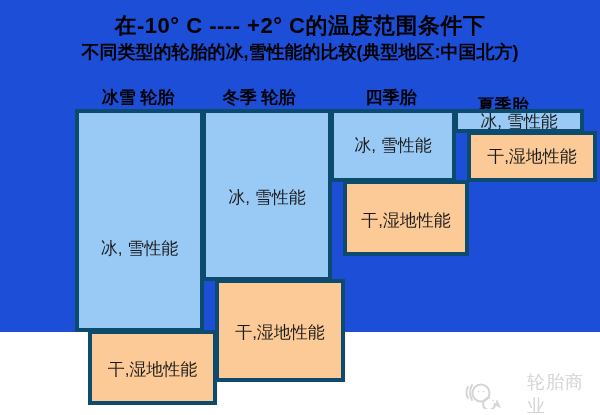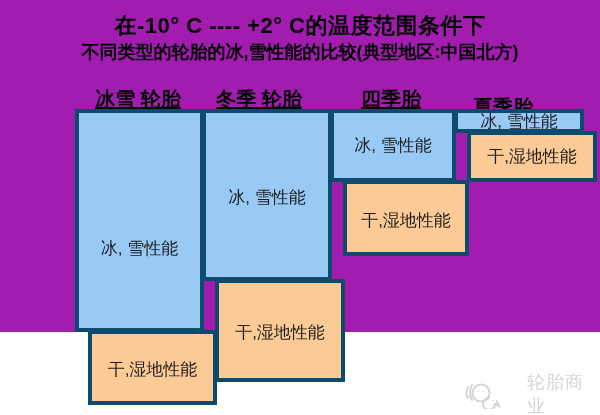--- a/index.html
+++ b/index.html
@@ -1,24 +1,24 @@
 <!DOCTYPE html>
 <html><head>
 <meta charset="utf-8">
 <style>
   html,body{margin:0;padding:0;background:#ffffff;}
   body{width:600px;height:415px;overflow:hidden;
        font-family:"Liberation Sans","DejaVu Sans",sans-serif;}
-  .stage{position:relative;width:600px;height:332px;background:#a21caf;}
+  .stage{position:relative;width:600px;height:332px;background:#1d4ed8;}
   .title{position:absolute;left:0;width:600px;text-align:center;
          font-weight:bold;color:#000;white-space:nowrap;}
   .title.l1{top:11px;font-size:22px;letter-spacing:0.5px;}
   .title.l2{top:40px;font-size:18px;}
   .col-header{position:absolute;transform:translateX(-50%);
-              font-size:20px;font-weight:bold;color:#000;white-space:nowrap;text-decoration:underline;}
+              font-size:17px;font-weight:bold;color:#000;white-space:nowrap;}
   .segment{position:absolute;box-sizing:border-box;border:4px solid #0c4a6e;
            display:flex;align-items:center;justify-content:center;}
   .segment.ice{background:#99CAF5;}
   .segment.dry{background:#FCCA96;margin-left:13px;}
   .seg-label{font-size:17px;color:#1a1a1a;white-space:nowrap;}
   .watermark{position:absolute;left:464px;top:370px;display:flex;
              align-items:center;gap:23px;color:#d5d5d5;}
   .watermark .wm-text{font-size:18px;letter-spacing:1px;}
   .wm-icon{flex:0 0 auto;}
 </style>

